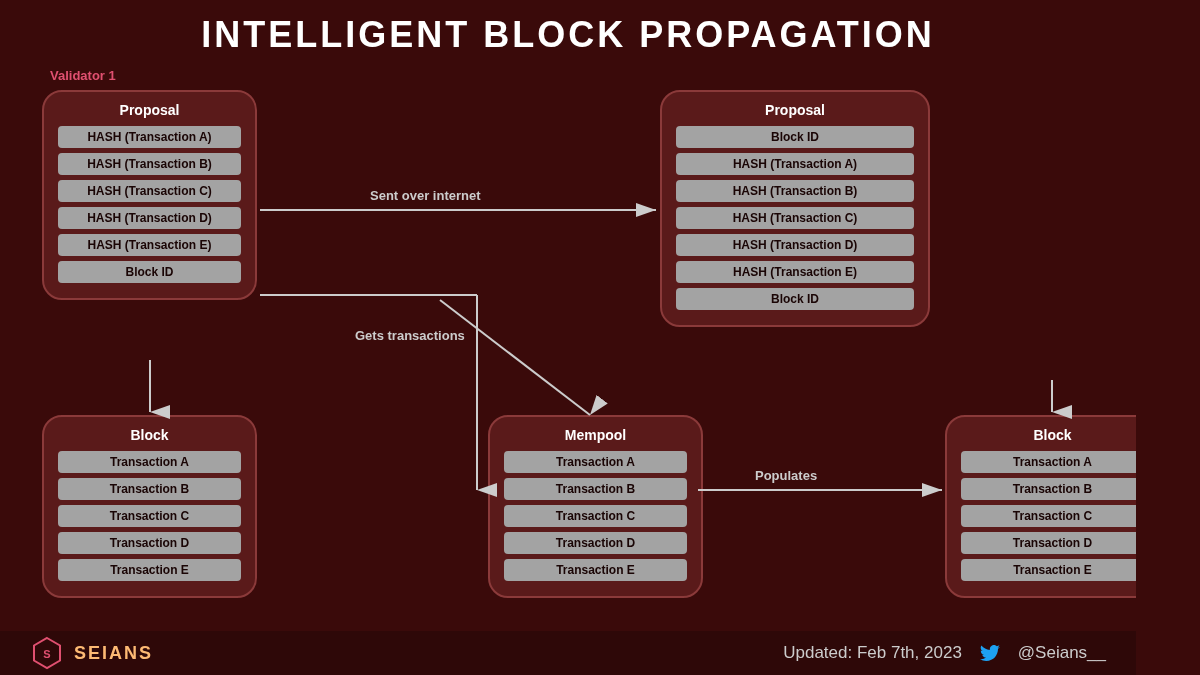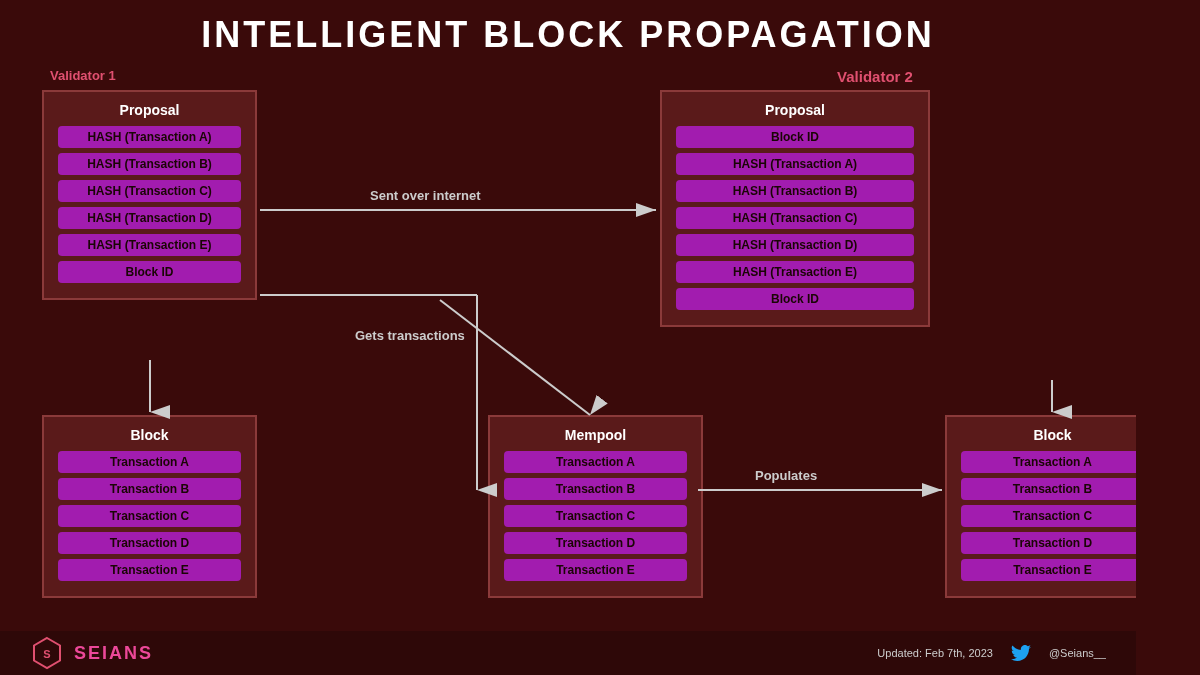--- a/index.html
+++ b/index.html
@@ -14,21 +14,21 @@
 
     .box-title {
       color: #ffffff;
       font-size: 14px;
       font-weight: 700;
       text-align: center;
       margin-bottom: 8px;
     }
 
     .item-row {
-      background: #a21caf;
+      background: #a3a3a3;
       border-radius: 4px;
       padding: 4px 8px;
       margin-bottom: 5px;
       font-size: 12px;
       font-weight: 600;
       color: #1a0505;
       text-align: center;
       white-space: nowrap;
     }
 
@@ -69,33 +69,32 @@
       font-size: 15px;
       font-weight: 700;
       width: 390px;
       text-align: center;
     }
 
     .abs-box {
       position: absolute;
       background: #5a1a1a;
       border: 2px solid #8b3a3a;
-      border-radius: 0;
+      border-radius: 20px;
       padding: 10px 14px;
     }
   </style>
 </head>
 <body>
 
 <div class="scene">
 
   <div class="abs-title">INTELLIGENT BLOCK PROPAGATION</div>
 
   <div class="val-label-1">Validator 1</div>
-  <div class="val-label-2">Validator 2</div>
 
   <div class="abs-box" style="left:42px; top:90px; width:215px;">
     <div class="box-title">Proposal</div>
     <div class="item-row">HASH (Transaction A)</div>
     <div class="item-row">HASH (Transaction B)</div>
     <div class="item-row">HASH (Transaction C)</div>
     <div class="item-row">HASH (Transaction D)</div>
     <div class="item-row">HASH (Transaction E)</div>
     <div class="item-row">Block ID</div>
   </div>
@@ -165,23 +164,23 @@
     <line x1="1052" y1="380" x2="1052" y2="412" stroke="#cccccc" stroke-width="2" marker-end="url(#arrowhead-down)"></line>
   </svg>
 
   <div style="position:absolute; bottom:0; left:0; width:100%; height:44px; display:flex; align-items:center; justify-content:space-between; padding:0 30px; background:rgba(0,0,0,0.2);">
     <div style="display:flex;align-items:center;gap:10px;">
 
       <svg width="34" height="34" viewBox="0 0 34 34">
         <polygon points="17,2 30,9.5 30,24.5 17,32 4,24.5 4,9.5" fill="none" stroke="#e05070" stroke-width="2"></polygon>
         <text x="17" y="22" text-anchor="middle" fill="#e05070" font-size="11" font-weight="bold">S</text>
       </svg>
-      <span style="color:#ec4899;font-size:18px;font-weight:900;letter-spacing:2px;">SEIANS</span>
+      <span style="color:#fdba74;font-size:18px;font-weight:900;letter-spacing:2px;">SEIANS</span>
     </div>
-    <div style="display:flex;align-items:center;gap:18px;color:#cccccc;font-size:11px;">
+    <div style="display:flex;align-items:center;gap:18px;color:#cccccc;font-size:17px;">
       <span>Updated: Feb 7th, 2023</span>
 
       <svg width="20" height="16" viewBox="0 0 20 16" fill="#1da1f2">
         <path d="M20 1.9a8.2 8.2 0 0 1-2.36.65A4.1 4.1 0 0 0 19.44.3a8.17 8.17 0 0 1-2.6.99A4.1 4.1 0 0 0 9.85 4.9a11.65 11.65 0 0 1-8.46-4.29 4.1 4.1 0 0 0 1.27 5.47A4.07 4.07 0 0 1 .8 5.6v.05a4.1 4.1 0 0 0 3.29 4.02 4.11 4.11 0 0 1-1.85.07 4.1 4.1 0 0 0 3.83 2.85A8.23 8.23 0 0 1 0 14.18 11.62 11.62 0 0 0 6.29 16c7.55 0 11.68-6.26 11.68-11.68 0-.18 0-.35-.01-.52A8.35 8.35 0 0 0 20 1.9z"></path>
       </svg>
       <span>@Seians__</span>
     </div>
   </div>
 
 </div>

